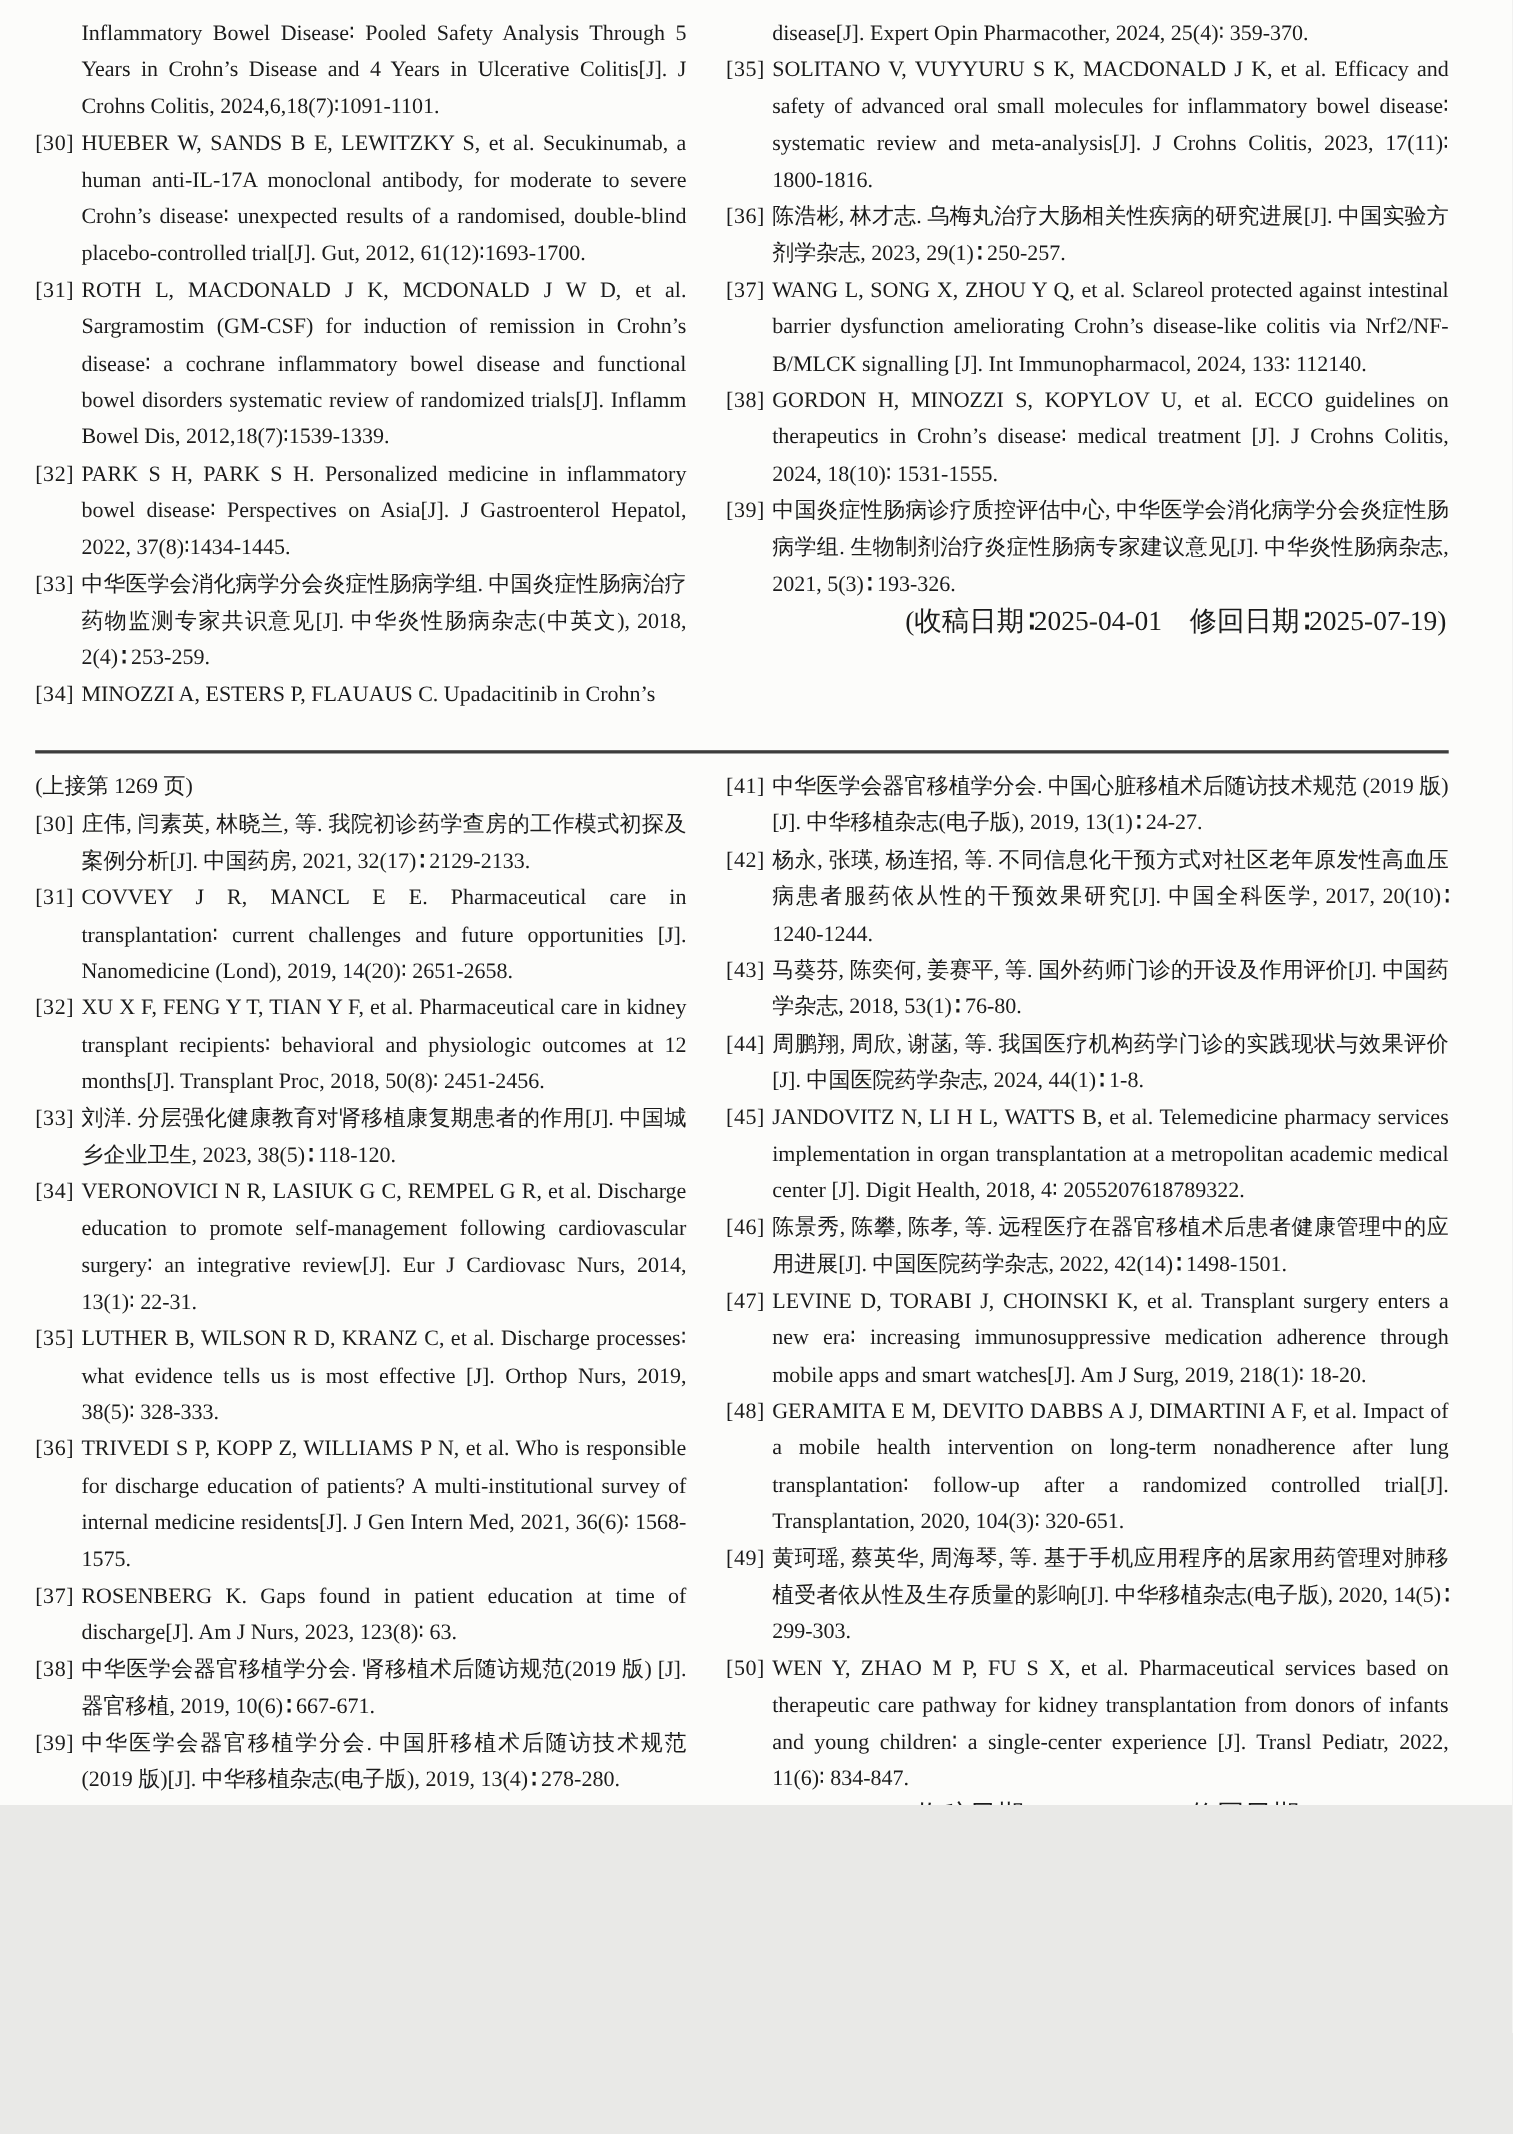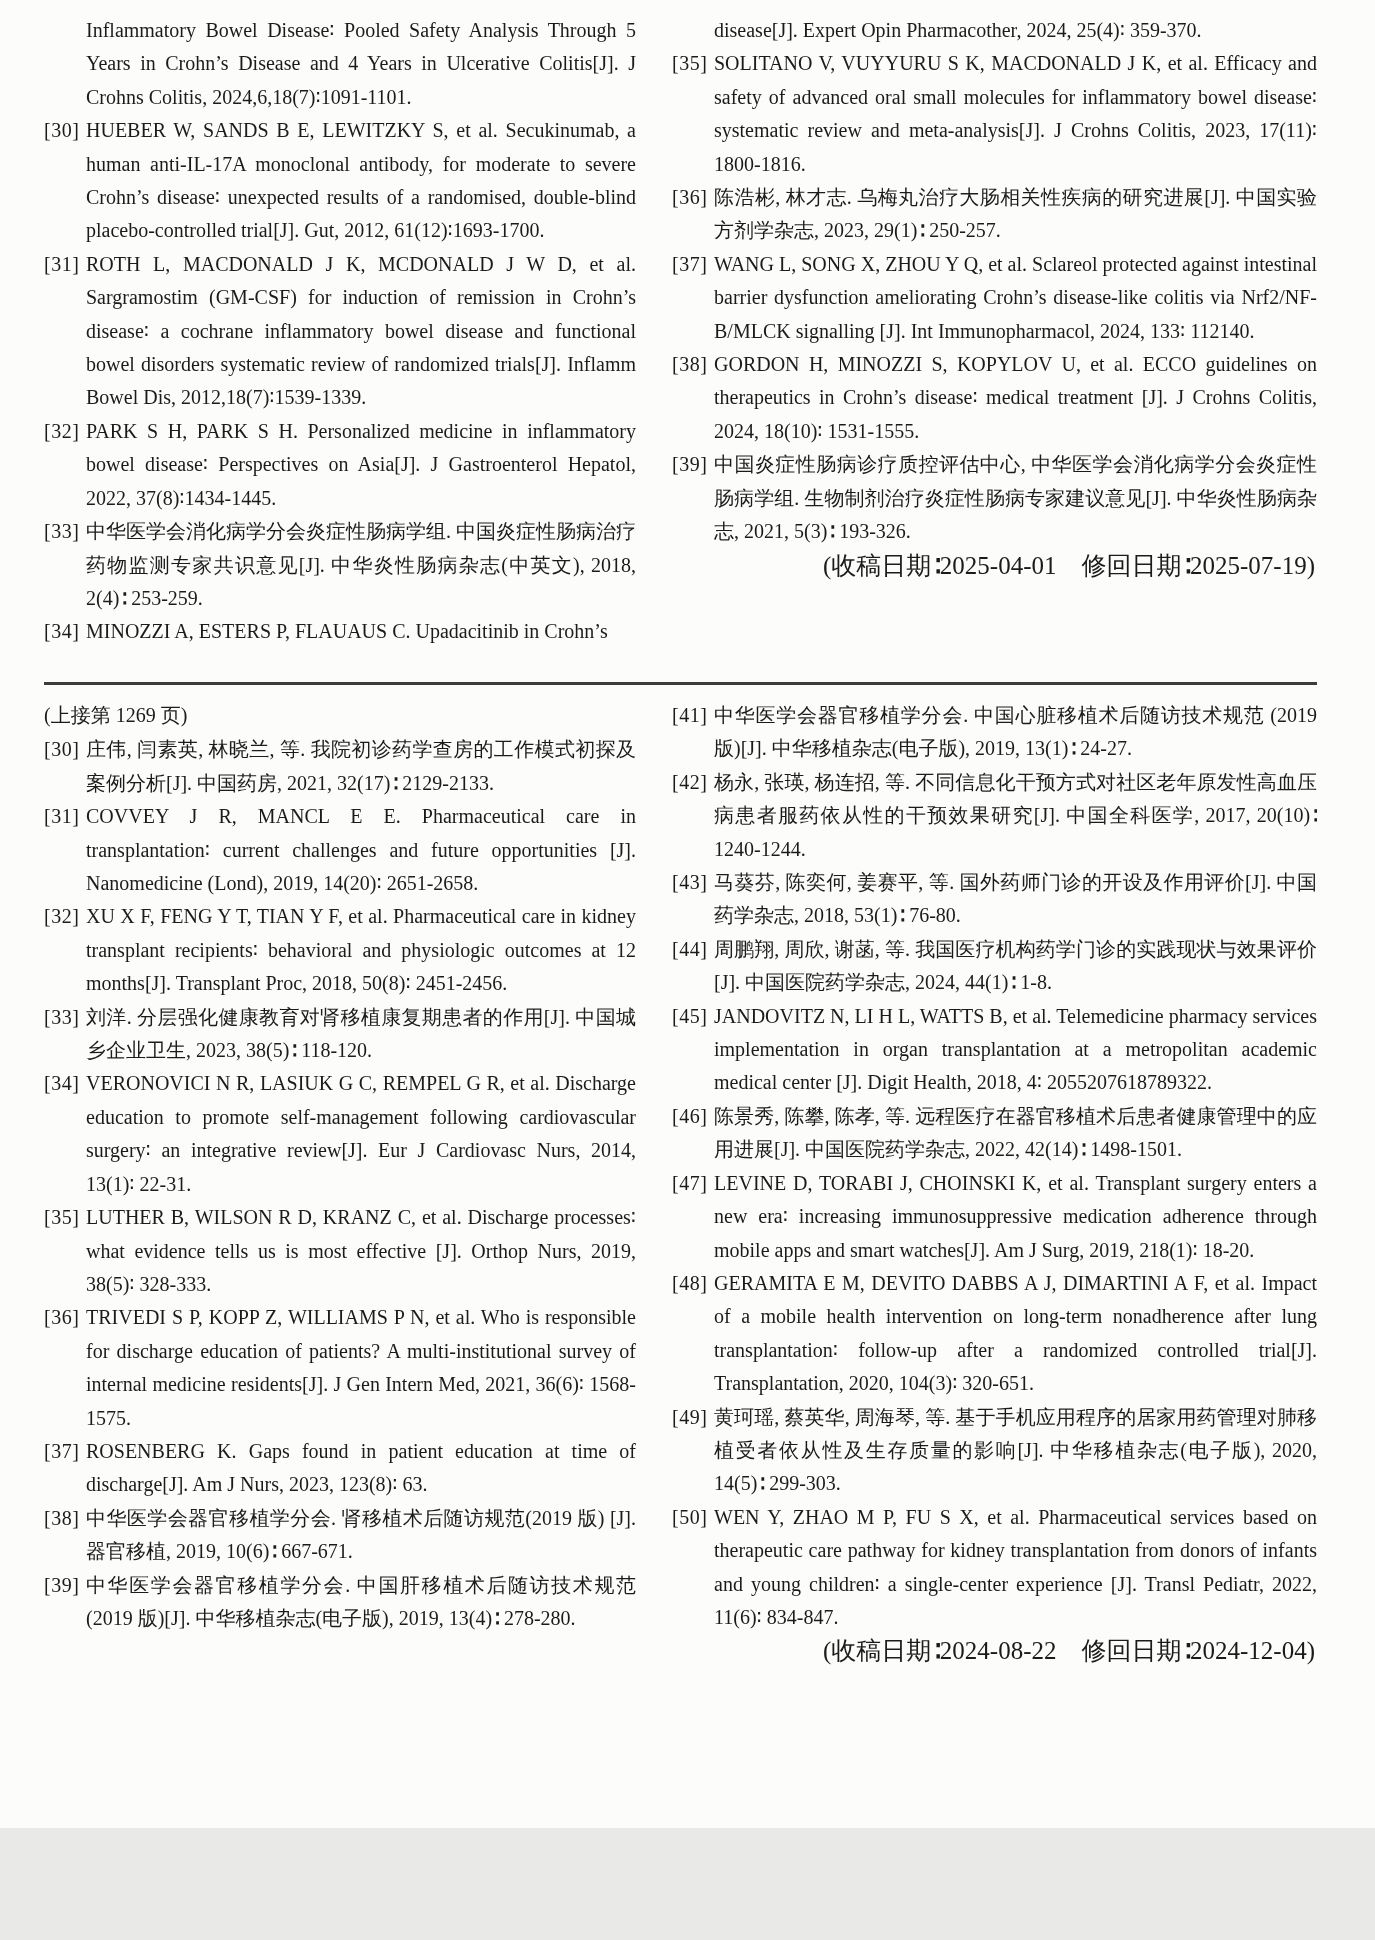--- a/index.html
+++ b/index.html
@@ -1,24 +1,24 @@
 <!DOCTYPE html>
 <html><head>
 <meta charset="utf-8">
 <style>
   * { margin:0; padding:0; box-sizing:border-box; }
   html,body { background:#e9e9e7; }
   body { font-family:"Liberation Serif","DejaVu Serif",serif; }
   .page {
     position:relative;
-    width:1375px; height:1828px;
+    width:1375px; height:1641px;
     margin:0 auto;
     background:#fcfcfa;
     color:#1b1b1b;
-    padding:14px 58px 0 44px;
+    padding:14px 58px 0 32px;
     overflow:hidden;
   }
   .cols { display:flex; gap:36px; }
   .col-l { width:592px; flex-shrink:0; }
   .col-r { flex:1; min-width:0; }
   .sec-top { height:668px; overflow:hidden; }
   .sec-bottom { height:1092px; overflow:hidden; }
   .divider {
     border:none;
     border-top:3px solid #3c3c3c;

